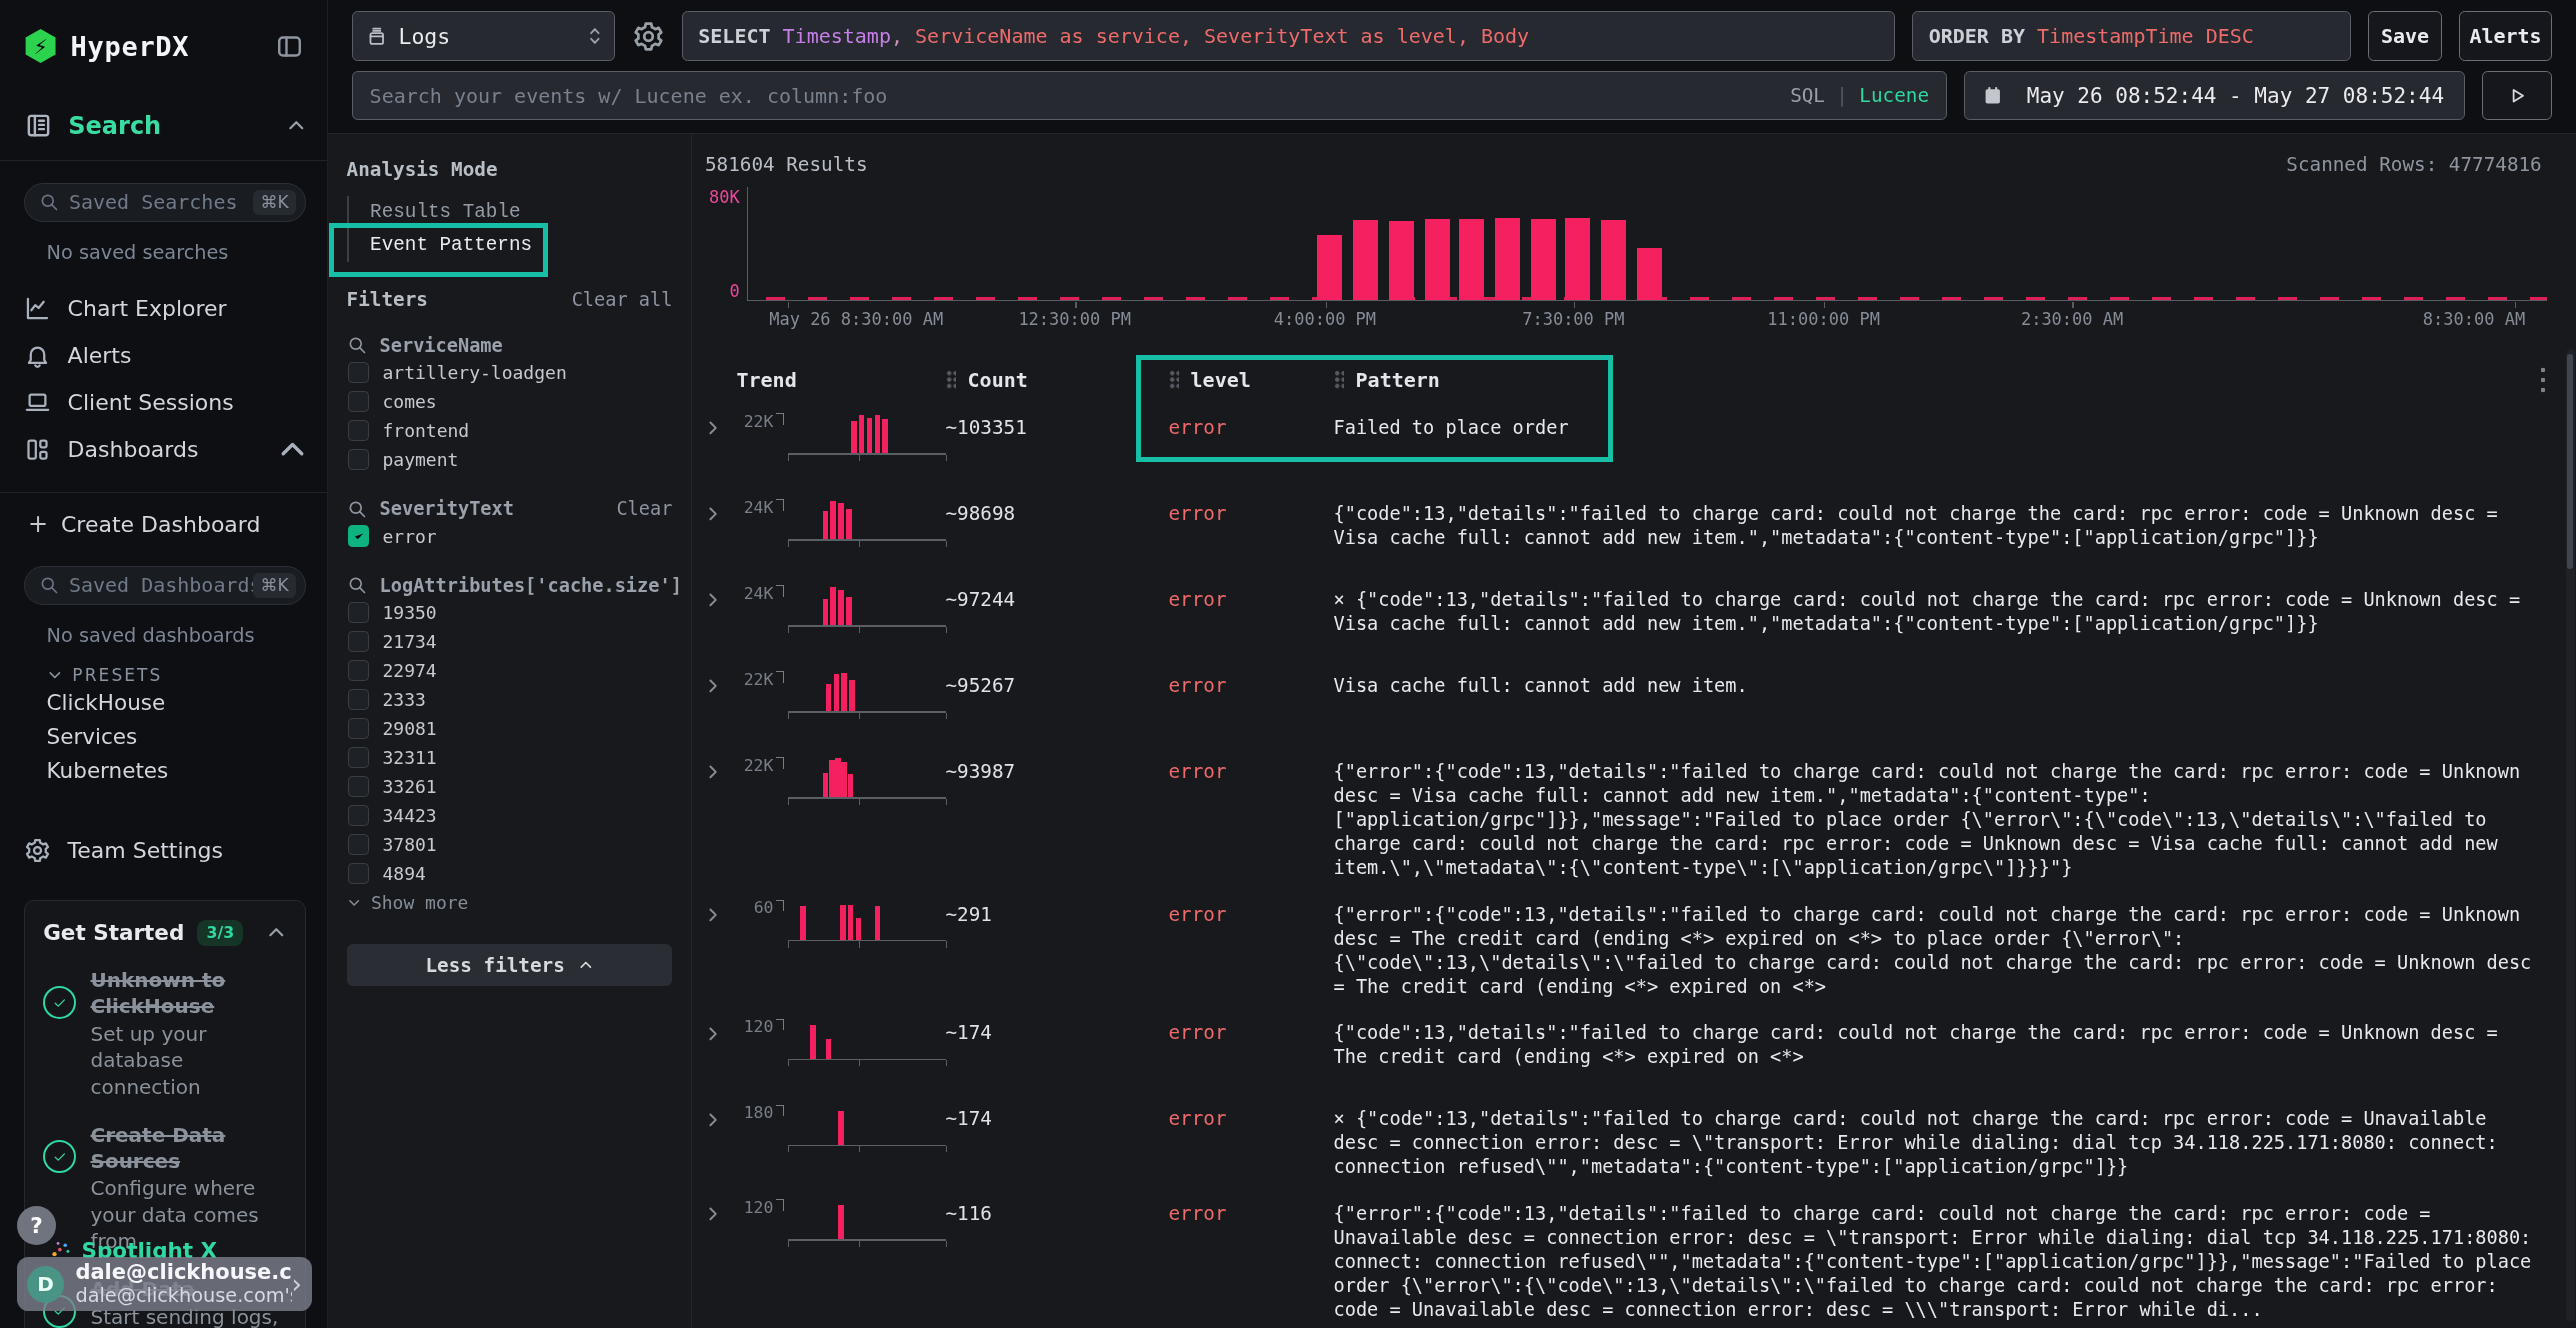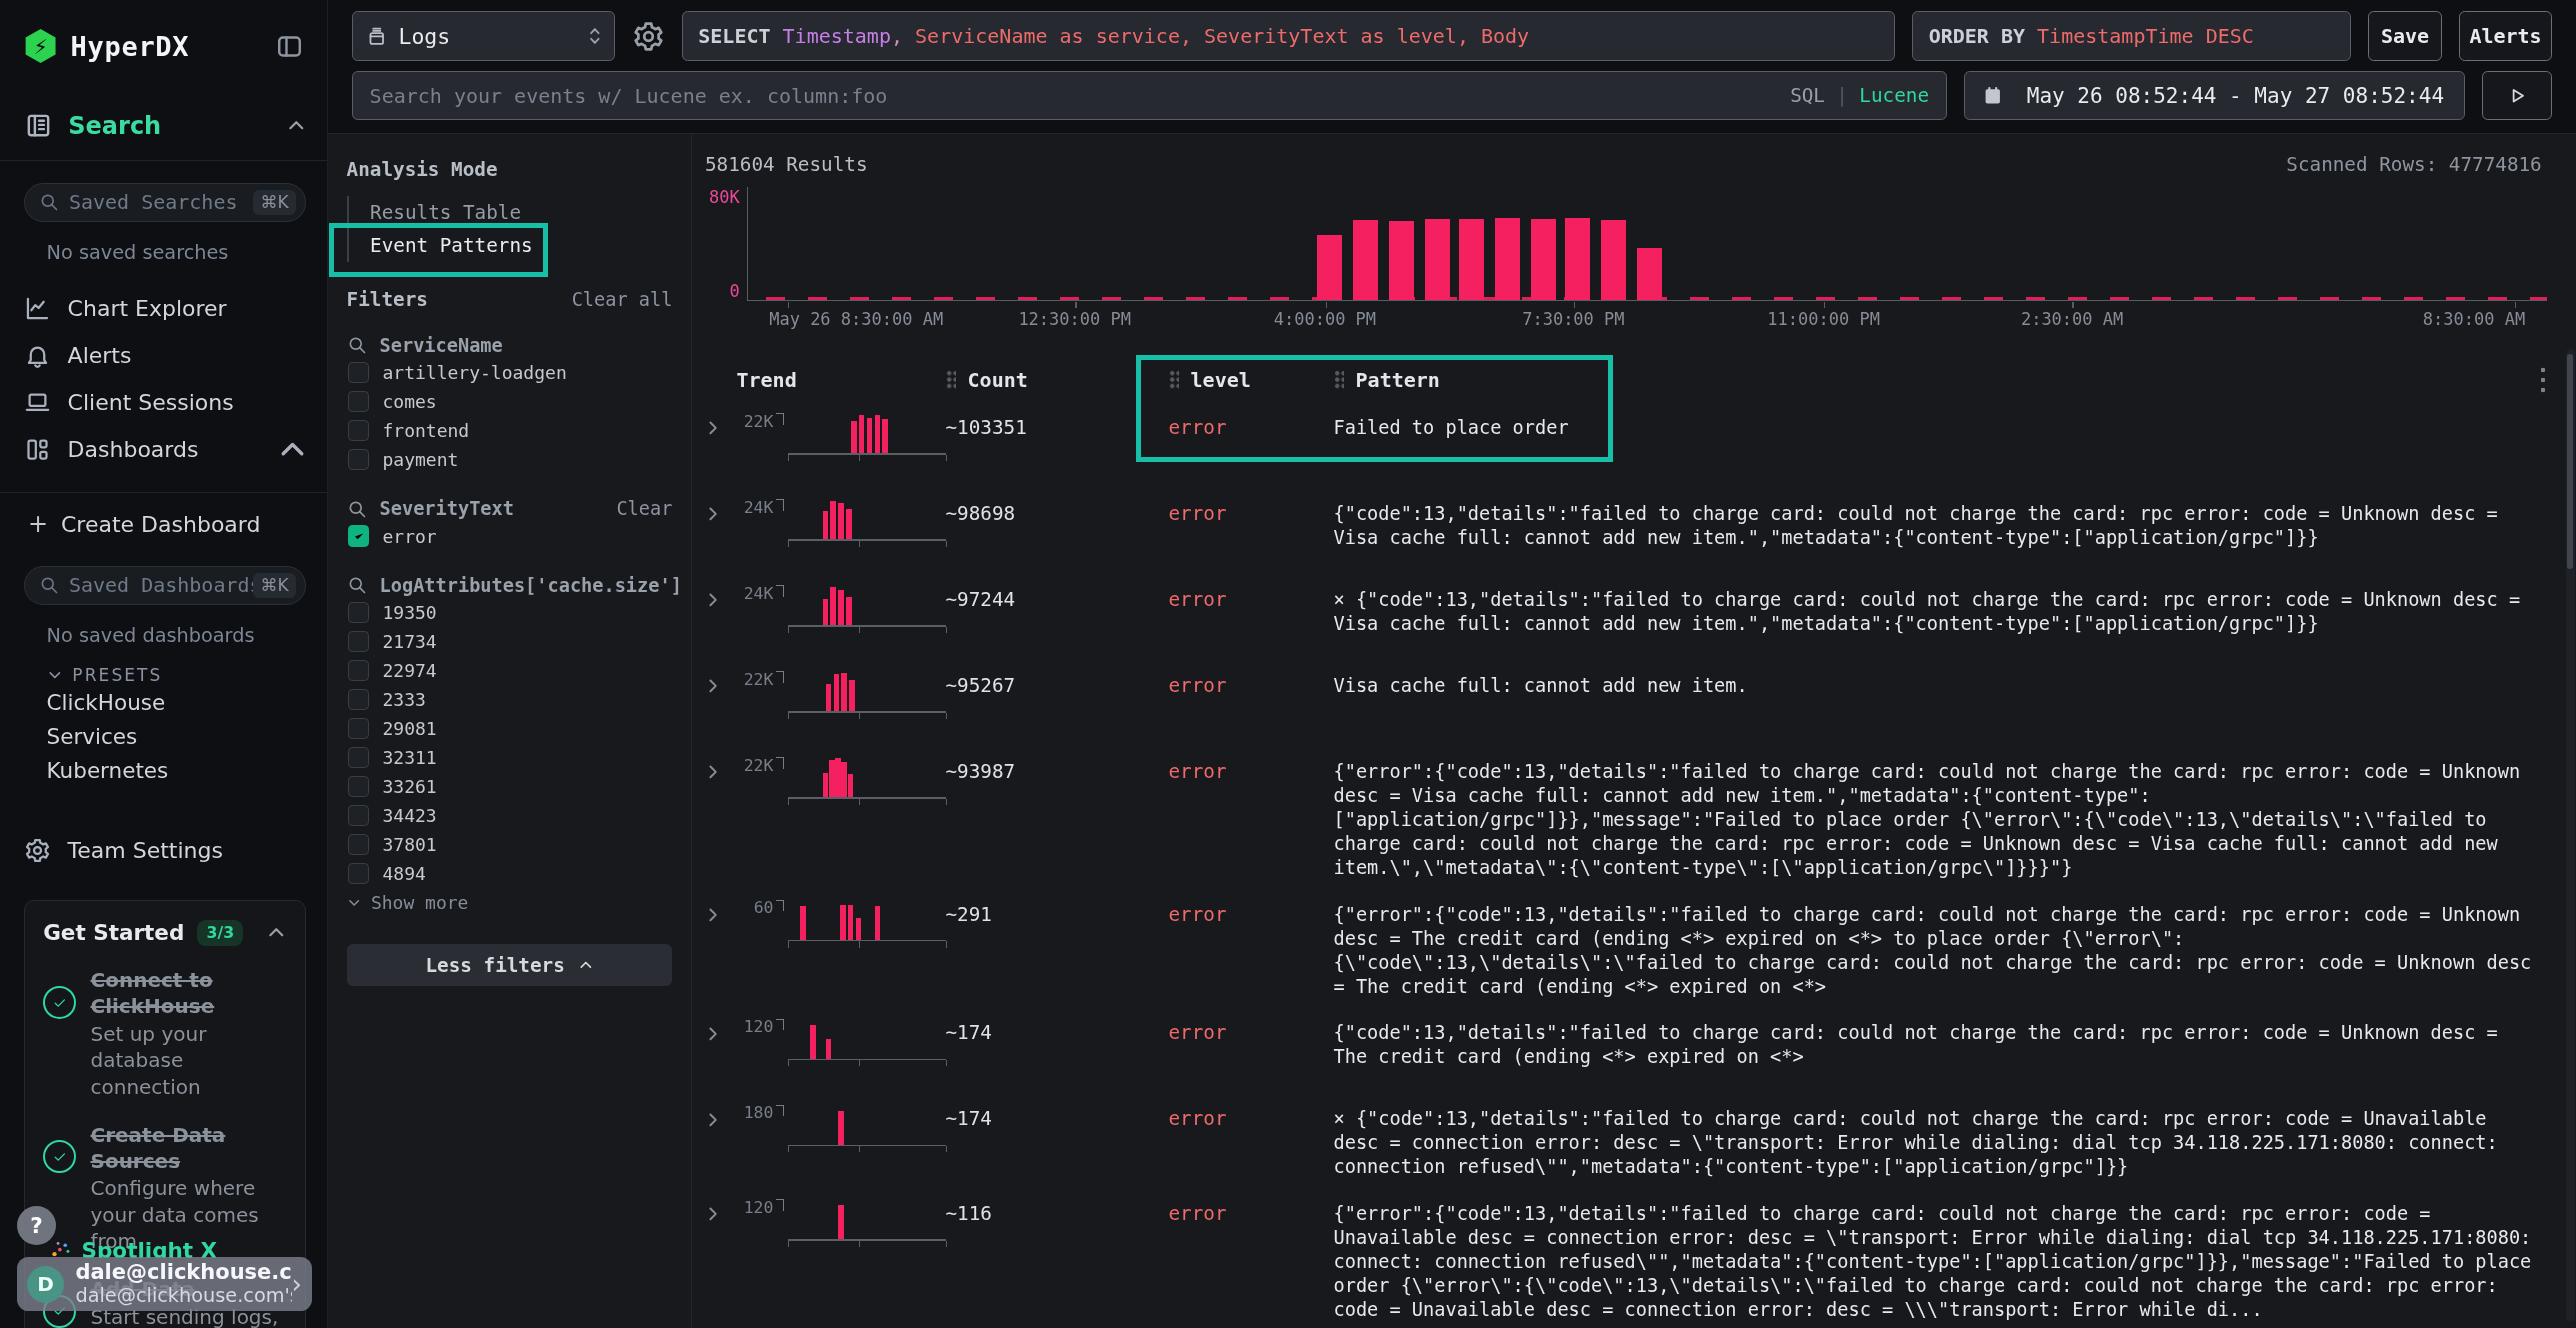--- a/index.html
+++ b/index.html
@@ -121,21 +121,21 @@
               display:flex; align-items:center; justify-content:center; color:#d6d9de; cursor:pointer; }
   .play-btn .ic { width:21.5px; height:21.5px; }
 
   #content { flex:1; display:flex; background:#17191d; min-height:0; }
 
   
   #filter-panel { width:364px; min-width:364px; border-right:1.4px solid #23262b; padding:24px 18.6px 0 18.6px; }
   .panel-h { font-size:19.3px; font-weight:bold; color:#b9bfc7; }
   .mode-list { margin-top:14.3px; border-left:2.1px solid #3b4047; }
   .mode-item { height:33px; display:flex; align-items:center; padding-left:21.5px; font-size:19.3px;
-               color:#959ca6; cursor:pointer; }
+               color:#959ca6; cursor:pointer;font-family:Liberation Mono, monospace; }
   .mode-item.active { color:#e9ecef; }
   .filters-row { margin-top:26px; display:flex; align-items:baseline; }
   .clear-link { margin-left:auto; font-size:18.6px; color:#8d94a0; cursor:pointer; }
   .fgroup { margin-top:21.5px; }
   .fghead { display:flex; align-items:center; height:26px; }
   .fghead .gicon { width:20px; height:20px; color:#8f96a0; flex:none; }
   .fgtitle { margin-left:13px; font-size:18.6px; font-weight:bold; color:#9aa1ab; }
   .fgclear { margin-left:auto; font-size:18.6px; color:#8d94a0; cursor:pointer; }
   .fopt { display:flex; align-items:center; height:29px; cursor:pointer; }
   .cb { width:21.5px; height:21.5px; min-width:21.5px; border:1.4px solid #3a3f46; border-radius:4.3px;
@@ -348,21 +348,21 @@
     </div>
     <div class="gs-item">
       <span class="gs-check">
           <span class="ic">
             <svg viewBox="0 0 24 24">
               <path d="M5 12.5l4.5 4.5L19 7.5"></path>
             </svg>
           </span>
         </span>
       <span class="gs-texts">
-        <div class="gs-item-title sans">Connect to ClickHouse</div>
+        <div class="gs-item-title sans">Unknown to ClickHouse</div>
         <div class="gs-item-desc sans">Set up your database connection</div>
       </span>
     </div>
     <div class="gs-item">
       <span class="gs-check">
           <span class="ic">
             <svg viewBox="0 0 24 24">
               <path d="M5 12.5l4.5 4.5L19 7.5"></path>
             </svg>
           </span>

